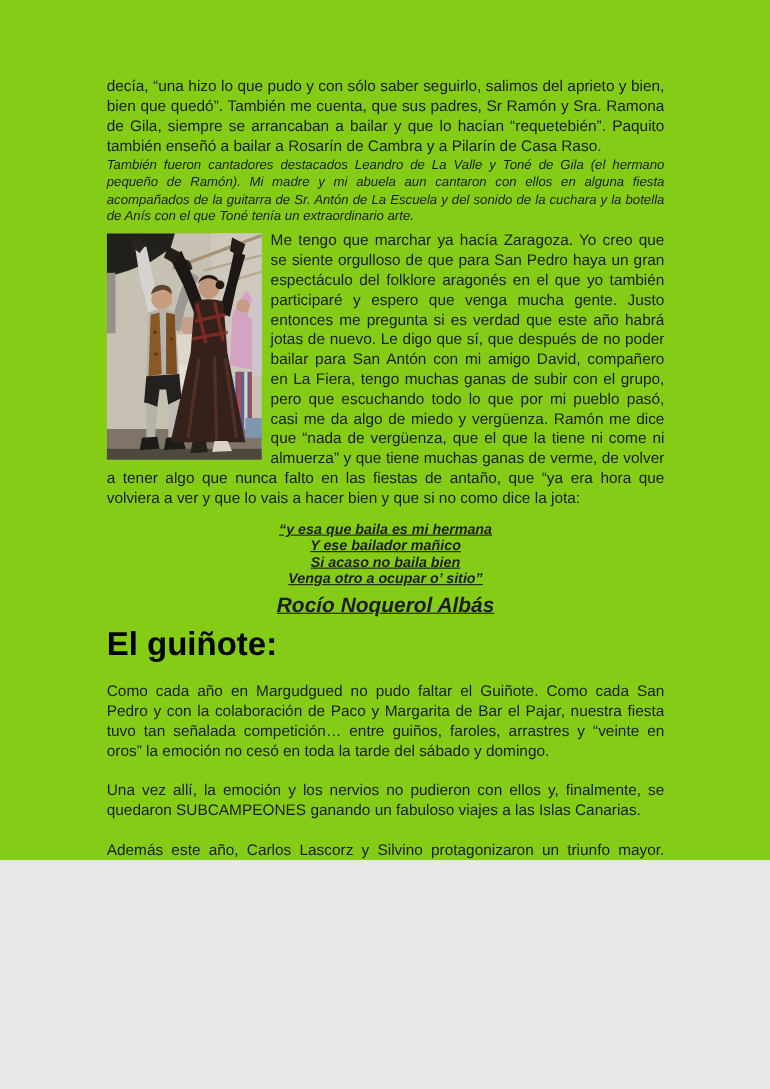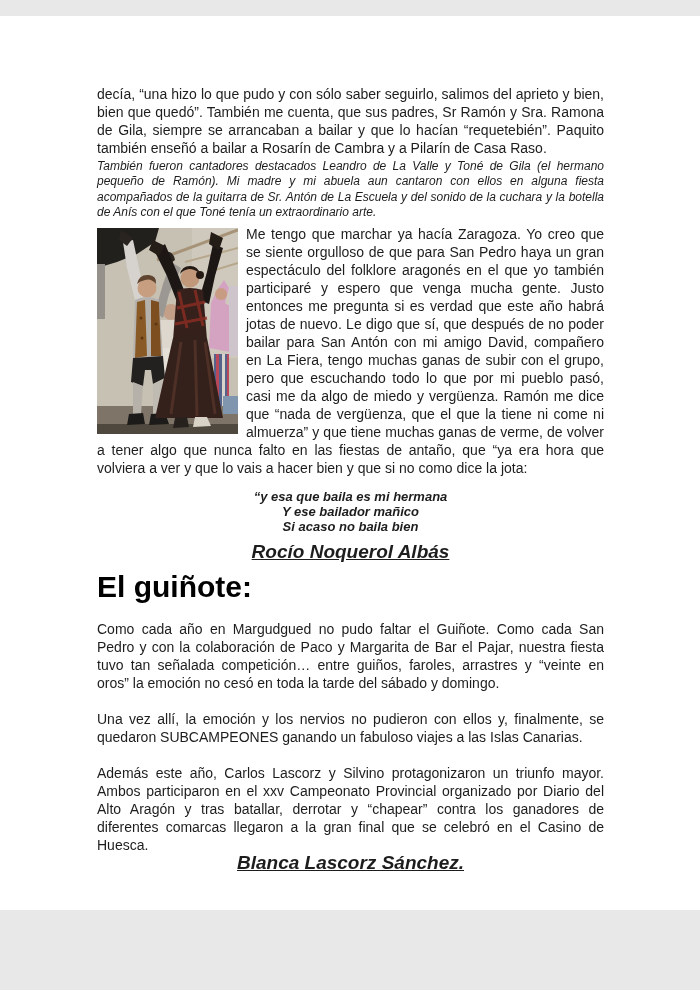--- a/index.html
+++ b/index.html
@@ -1,21 +1,21 @@
 <!DOCTYPE html>
 <html><head>
 <meta charset="utf-8">
 <style>
   html, body { margin: 0; padding: 0; background: #e8e8e8; }
   .page {
     position: relative;
     width: 700px;
-    height: 894px;
-    margin: 16px auto;
-    background: #ffffff;
+    height: 782px;
+    margin: 0 auto;
+    background: #84cc16;
     font-family: "Liberation Sans", sans-serif;
     color: #1d1d1d;
     overflow: hidden;
   }
   .content {
     position: absolute;
     left: 97px;
     top: 69px;
     width: 507px;
   }
@@ -41,20 +41,21 @@
     display: block;
   }
   .poem {
     clear: both;
     text-align: center;
     font-weight: bold;
     font-style: italic;
     font-size: 13px;
     line-height: 15px;
     margin-top: 12px;
+    text-decoration: underline;
   }
   .sig {
     text-align: center;
     font-weight: bold;
     font-style: italic;
     font-size: 19px;
     line-height: 17px;
     margin-top: 9px;
   }
   .sig .sig-name { text-decoration: underline; }
@@ -141,20 +142,21 @@
         <path d="M78 190 L90 189 L92 199 L76 200 Z" fill="#26211d"></path>
         <path d="M98 189 L110 189 L114 198 L96 199 Z" fill="#d9d2c6"></path>
       </svg>
       <p class="body-text">Me tengo que marchar ya hacía Zaragoza. Yo creo que se siente orgulloso de que para San Pedro haya un gran espectáculo del folklore aragonés en el que yo también participaré y espero que venga mucha gente. Justo entonces  me pregunta si es verdad que este año habrá jotas de nuevo. Le digo que sí, que después de no poder bailar para San Antón con mi amigo David, compañero en La Fiera, tengo muchas ganas de subir con el grupo, pero que escuchando todo lo que por mi pueblo pasó, casi me da algo de miedo y vergüenza. Ramón me dice que “nada de vergüenza, que el que la tiene ni come ni almuerza” y que tiene muchas ganas de verme, de volver a tener algo que nunca falto en las fiestas de antaño, que “ya era hora que volviera a ver y que lo vais a hacer bien y que si no como dice la jota:</p>
     </div>
 
     <div class="poem">
       <div>“y esa que baila es mi hermana</div>
       <div>Y ese bailador mañico</div>
       <div>Si acaso no baila bien</div>
+      <div>Venga otro a ocupar o’ sitio”</div>
     </div>
 
     <div class="sig">
       <span class="sig-name">Rocío Noquerol Albás</span>
     </div>
 
     <h1 class="section-heading">El guiñote:</h1>
 
     <p class="body-text first-article-para">Como cada año en Margudgued no pudo faltar el Guiñote. Como cada San Pedro y con la colaboración de Paco y Margarita de Bar el Pajar, nuestra fiesta tuvo tan señalada competición… entre guiños, faroles, arrastres y “veinte en oros” la emoción no cesó en toda la tarde del sábado y domingo.</p>
 

